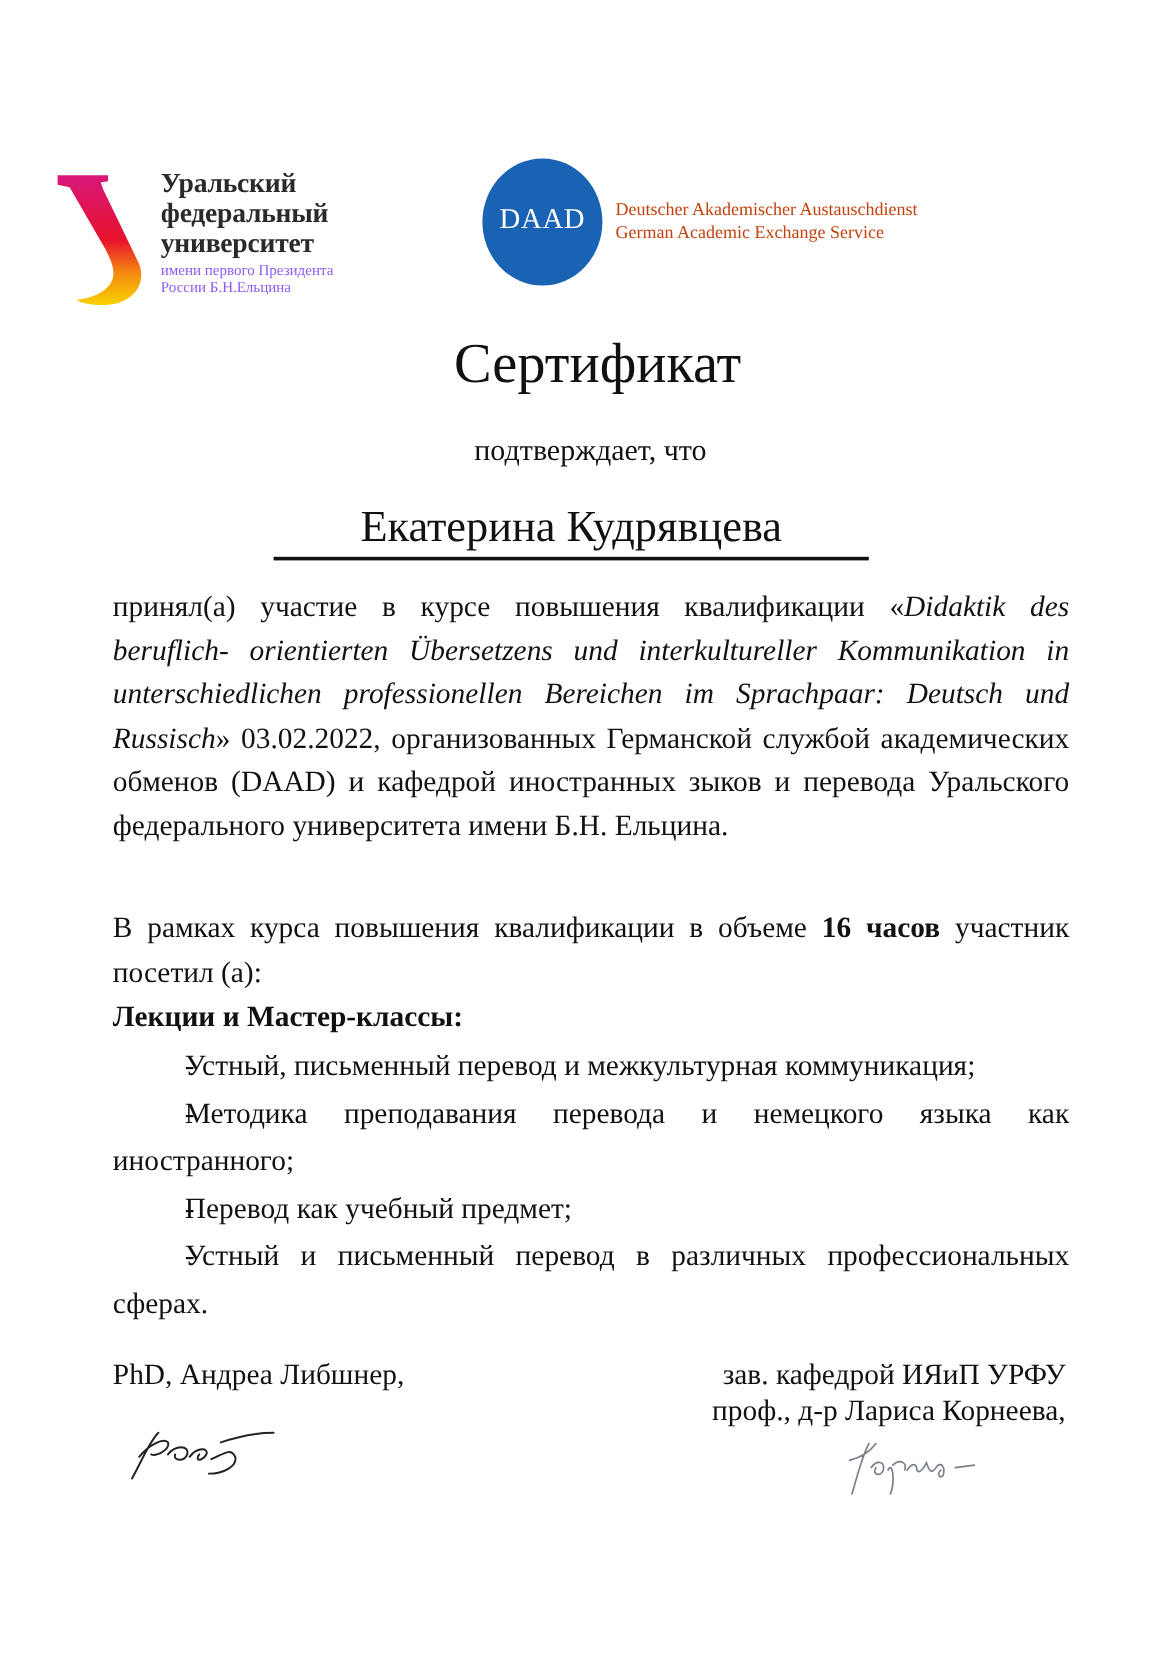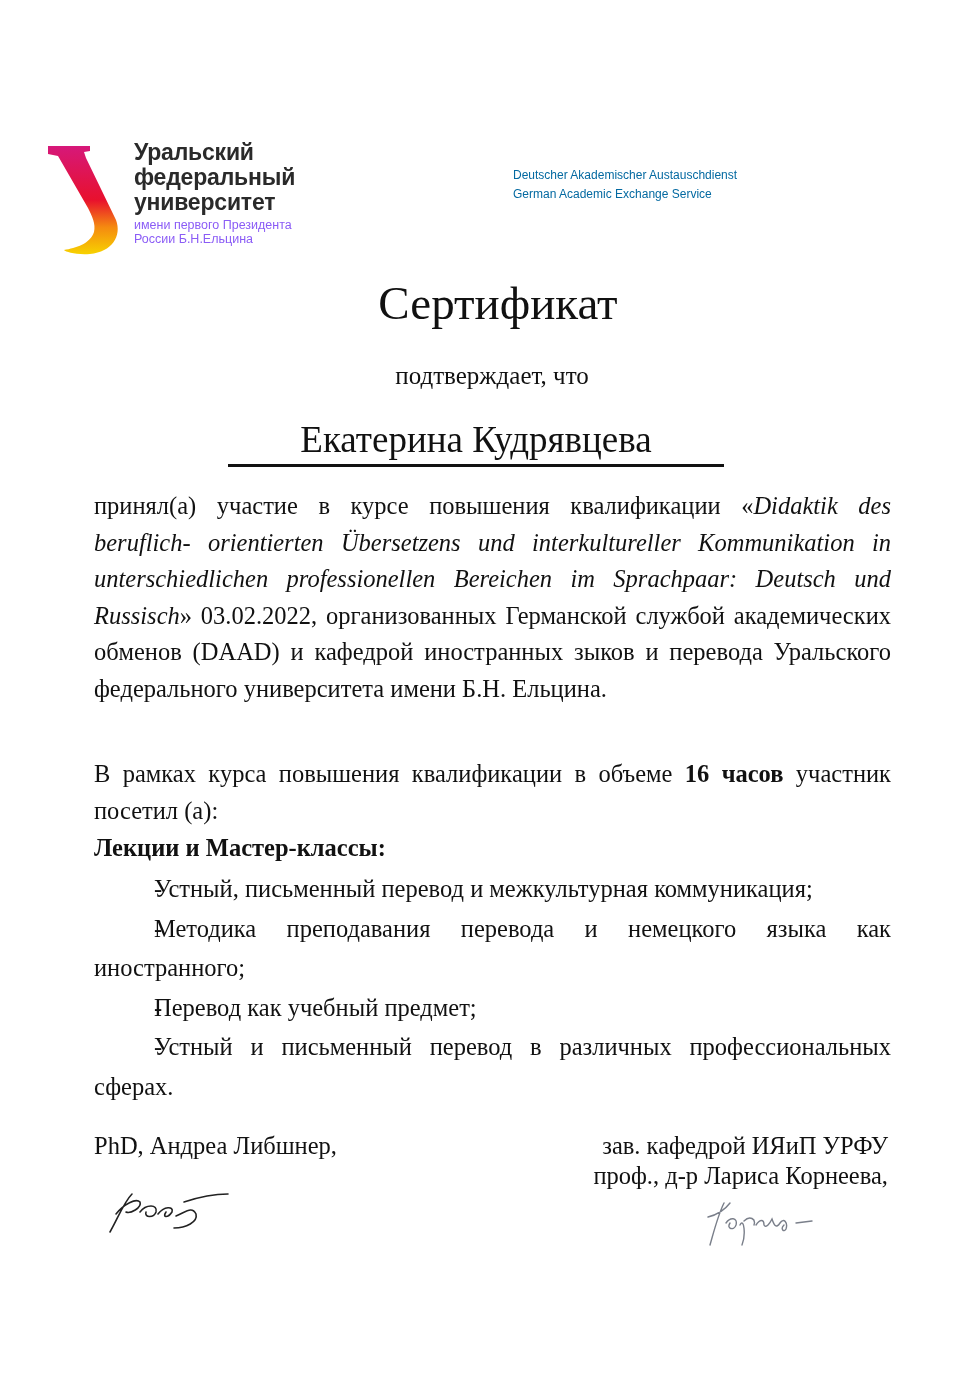--- a/index.html
+++ b/index.html
@@ -1,31 +1,31 @@
 <!DOCTYPE html>
 <html><head>
 <meta charset="utf-8">
 <style>
   html, body { margin: 0; padding: 0; background: #ffffff; }
   body { width: 980px; height: 1390px; position: relative; overflow: hidden; color: #111; }
   .serif { font-family: "Liberation Serif", "DejaVu Serif", serif; }
-  .sans { font-family: Liberation Sans, sans-serif; }
+  .sans { font-family: Liberation Serif, serif; }
 
   
   .urfu-logo { position: absolute; left: 46px; top: 140px; width: 260px; height: 118px; }
   .urfu-mark { position: absolute; left: 0; top: 4px; width: 78px; height: 112px; }
   .urfu-text { position: absolute; left: 88px; top: 0; }
   .urfu-line { font-size: 23px; font-weight: bold; line-height: 25px; color: #2a2a2a; letter-spacing: -0.2px; }
   .urfu-sub { font-size: 12.5px; line-height: 14px; color: #8b5cf6; margin-top: 3px; }
   .urfu-sub + .urfu-sub { margin-top: 0; }
 
   .daad-logo { position: absolute; left: 402px; top: 132px; width: 380px; height: 106px; }
   .daad-circle { position: absolute; left: 0; top: 0; width: 100px; height: 106px; border-radius: 50%; background: #1a62b3; }
   .daad-circle-text { position: absolute; left: 0; top: 38px; width: 100px; text-align: center; color: #ffffff; font-size: 24px; letter-spacing: 0.5px; }
-  .daad-text { position: absolute; left: 111px; top: 34px; font-size: 12px; line-height: 19px; color: #0369a1; }
+  .daad-text { position: absolute; left: 111px; top: 34px; font-size: 15px; line-height: 19px; color: #c2410c; }
 
   
   .title { position: absolute; left: 0; top: 276px; width: 996px; text-align: center; font-size: 47px; }
   .confirms { position: absolute; left: 0; top: 362px; width: 984px; text-align: center; font-size: 25px; }
   .recipient { position: absolute; left: 228px; top: 418px; width: 496px; text-align: center; font-size: 37px; }
   .recipient-line { position: absolute; left: 228px; top: 464px; width: 496px; height: 3px; background: #111; }
 
   
   .body-text { position: absolute; left: 94px; width: 797px; font-size: 24.5px; line-height: 36.6px; text-align: justify; }
   .p1 { top: 488px; }
@@ -61,20 +61,23 @@
   <div class="urfu-text sans">
     <div class="urfu-line">Уральский</div>
     <div class="urfu-line">федеральный</div>
     <div class="urfu-line">университет</div>
     <div class="urfu-sub">имени первого Президента</div>
     <div class="urfu-sub">России Б.Н.Ельцина</div>
   </div>
 </div>
 
 <div class="daad-logo">
+  <div class="daad-circle">
+    <div class="daad-circle-text sans">DAAD</div>
+  </div>
   <div class="daad-text sans">
     <div>Deutscher Akademischer Austauschdienst</div>
     <div>German Academic Exchange Service</div>
   </div>
 </div>
 
 <div class="title serif">Сертификат</div>
 <div class="confirms serif">подтверждает, что</div>
 <div class="recipient serif">Екатерина Кудрявцева</div>
 <div class="recipient-line"></div>

